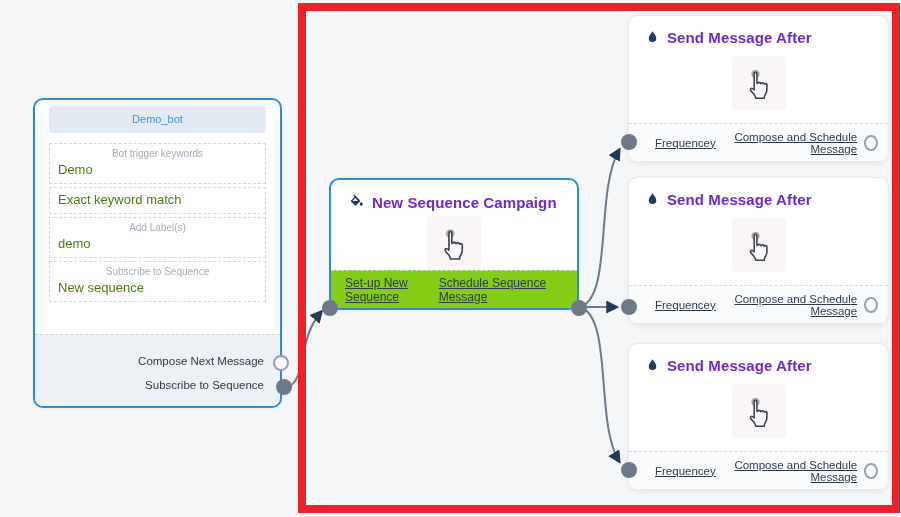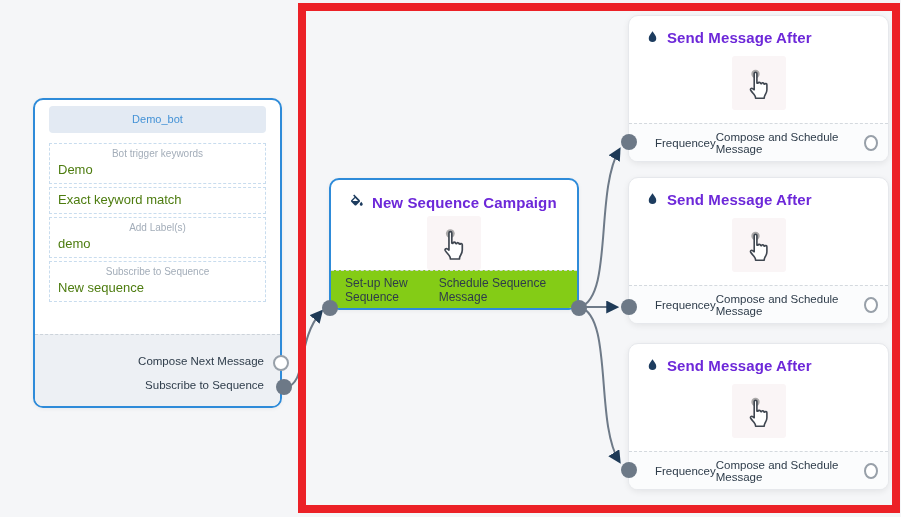--- a/index.html
+++ b/index.html
@@ -31,28 +31,28 @@
   .start-footer { position:absolute; left:0; bottom:0; width:100%; height:72px; background:#edf0f4;
                   border-top:1px dashed #ccd3da; border-radius:0 0 8px 8px; }
   .out-row { position:absolute; right:16px; font-size:11.5px; color:#2e3c4a; white-space:nowrap; }
   .out-row.r1 { top:20px; }
   .out-row.r2 { top:44px; }
 
   
   .campaign-node { left:329px; top:178px; width:250px; height:132px; }
   .node-footer { position:absolute; left:0; bottom:0; width:100%; height:38px; border-top:1px dashed #d4d9de;
                  border-radius:0 0 8px 8px; display:flex; align-items:center; justify-content:space-between;
-                 font-size:12px; color:#2e3c4a; }
+                 font-size:12px; color:#2e3c4a;text-decoration:underline; }
   .campaign-node .node-footer { background:#84cc16; padding:0 14px; }
 
   
   .send-node { left:628px; width:261px; height:147px; }
   .send-node.n1 { top:15px; } .send-node.n2 { top:177px; } .send-node.n3 { top:343px; }
   .send-node .node-footer { background:#fbfcfd; padding:0 10px 0 26px; font-size:11.5px; }
-  .out-group { display:flex; align-items:center; gap:7px; }
+  .out-group { display:flex; align-items:center; gap:7px;text-align:right; }
 
   
   .hand-box { position:absolute; width:54px; height:54px; left:50%; transform:translateX(-50%);
               background:#faf5f6; border-radius:3px; display:flex; align-items:center; justify-content:center;
               cursor:pointer; }
   .campaign-node .hand-box { top:36px; }
   .send-node .hand-box { top:40px; }
 
   
   .port { position:absolute; border-radius:50%; z-index:4; cursor:pointer; }

